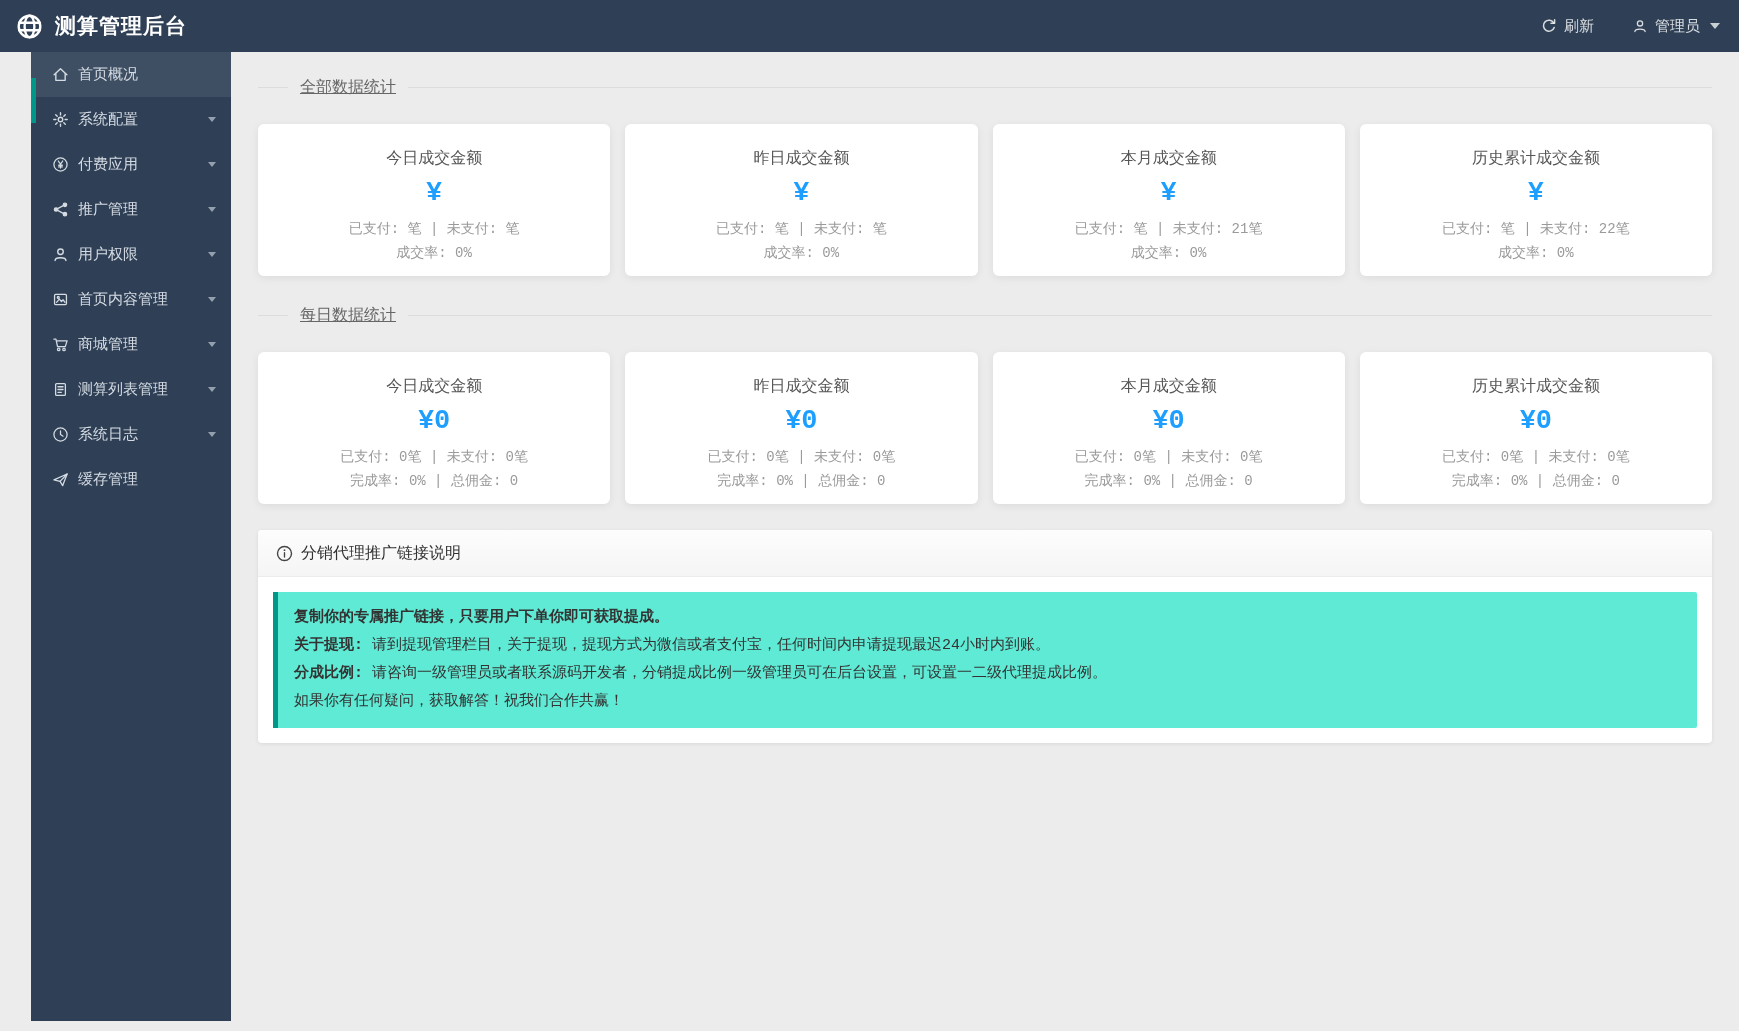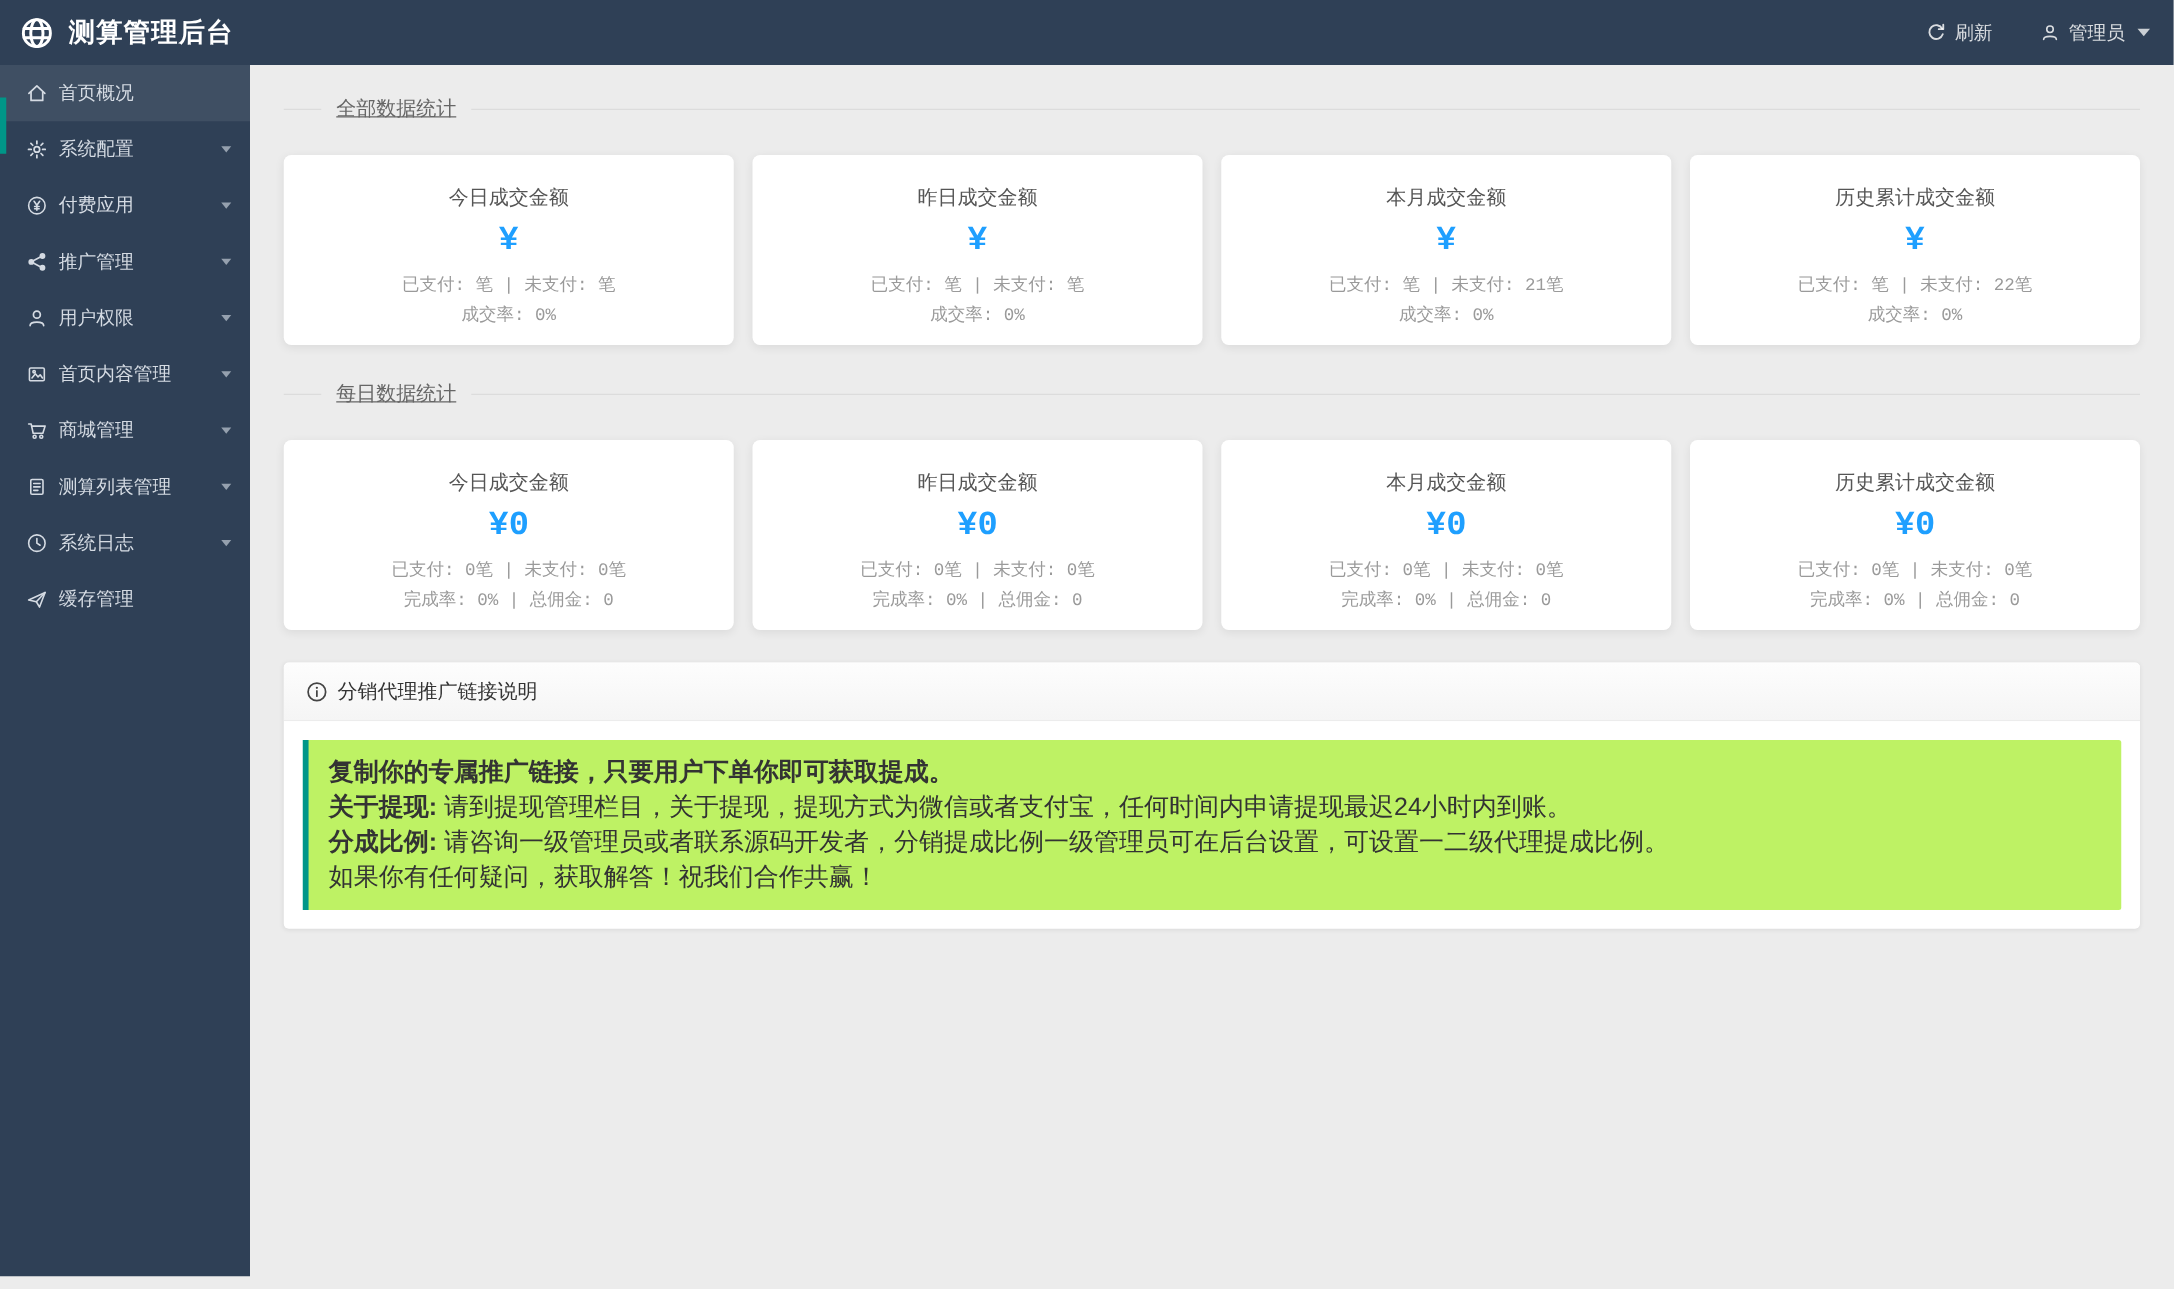--- a/index.html
+++ b/index.html
@@ -17,21 +17,21 @@
   .brand-icon svg{width:27px;height:27px;display:block;}
   .brand-title{font-size:21px;font-weight:bold;letter-spacing:1px;}
   .topbar-right{display:flex;align-items:center;gap:38px;padding-right:19px;
     color:rgba(255,255,255,.82);font-size:15px;}
   .top-link{display:flex;align-items:center;gap:7px;cursor:pointer;}
   .t-icon{display:flex;}
   .t-icon svg{width:16px;height:16px;display:block;}
   .caret{width:0;height:0;border-left:5px solid transparent;border-right:5px solid transparent;
     border-top:6px solid rgba(255,255,255,.75);margin-left:3px;}
   
-  .layout{display:flex;height:969px;}
+  .layout{display:flex;height:969px;padding-left:31px;}
   .sidebar{width:200px;background:#2f4056;position:relative;flex-shrink:0;}
   .active-bar{position:absolute;left:0;top:26px;width:5px;height:45px;background:#009688;}
   .menu-item{height:45px;display:flex;align-items:center;padding:0 15px 0 21px;
     color:#d5dbe3;font-size:15px;cursor:pointer;}
   .menu-item.active{background:rgba(255,255,255,.08);}
   .mi-icon{display:flex;margin-right:9px;}
   .mi-icon svg{width:17px;height:17px;display:block;}
   .menu-item .label{flex:1;}
   .menu-arrow{width:0;height:0;border-left:4px solid transparent;border-right:4px solid transparent;
     border-top:5px solid #a7b1bd;opacity:.85;}
@@ -51,22 +51,22 @@
   .card-line1{font-size:14px;color:#9a9a9a;margin-top:10px;line-height:20px;}
   .card-line2{font-size:14px;color:#9a9a9a;margin-top:4px;line-height:20px;}
   
   .panel{margin-top:26px;background:#fff;border-radius:4px;box-shadow:0 1px 4px rgba(0,0,0,.08);}
   .panel-header{height:46px;display:flex;align-items:center;gap:8px;padding:0 18px;
     font-size:16px;font-weight:400;color:#333;border-bottom:1px solid #ececec;
     background:linear-gradient(#fdfdfd,#f5f5f5);border-radius:4px 4px 0 0;}
   .info-icon{display:flex;color:#444;}
   .info-icon svg{width:17px;height:17px;display:block;}
   .panel-body{padding:15px;}
-  .quote{border-left:5px solid #009688;background:#bef264;border-radius:0 2px 2px 0;
-    padding:12px 16px;font-size:20px;color:#333;line-height:28px;}
+  .quote{border-left:5px solid #009688;background:#5eead4;border-radius:0 2px 2px 0;
+    padding:12px 16px;font-size:15px;color:#333;line-height:28px;font-family:Liberation Mono, monospace;}
   .quote p{margin:0;}
   .quote b{font-weight:700;}
 </style>
 </head>
 <body>
 
 <div class="topbar">
   <div class="brand">
     <span class="brand-icon">
         <svg viewBox="0 0 16 16" fill="none" stroke="currentColor" stroke-linecap="round" stroke-linejoin="round" stroke-width="1.4">

